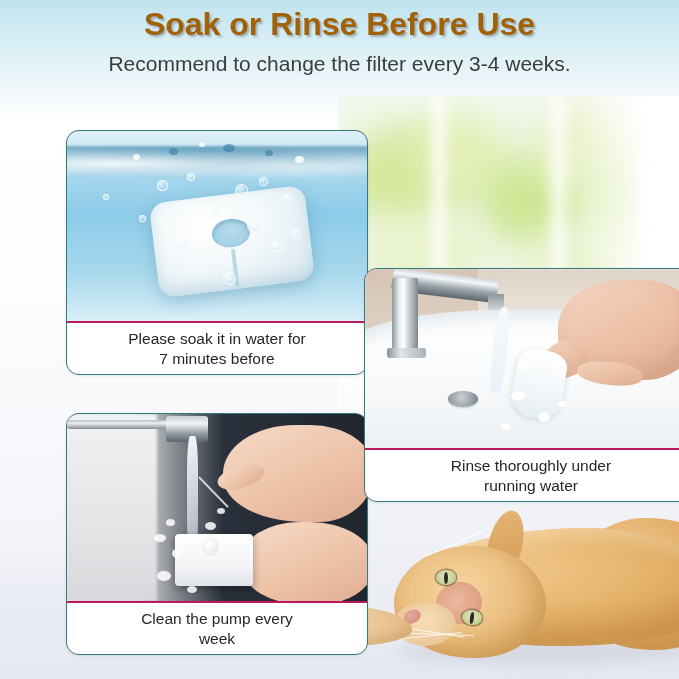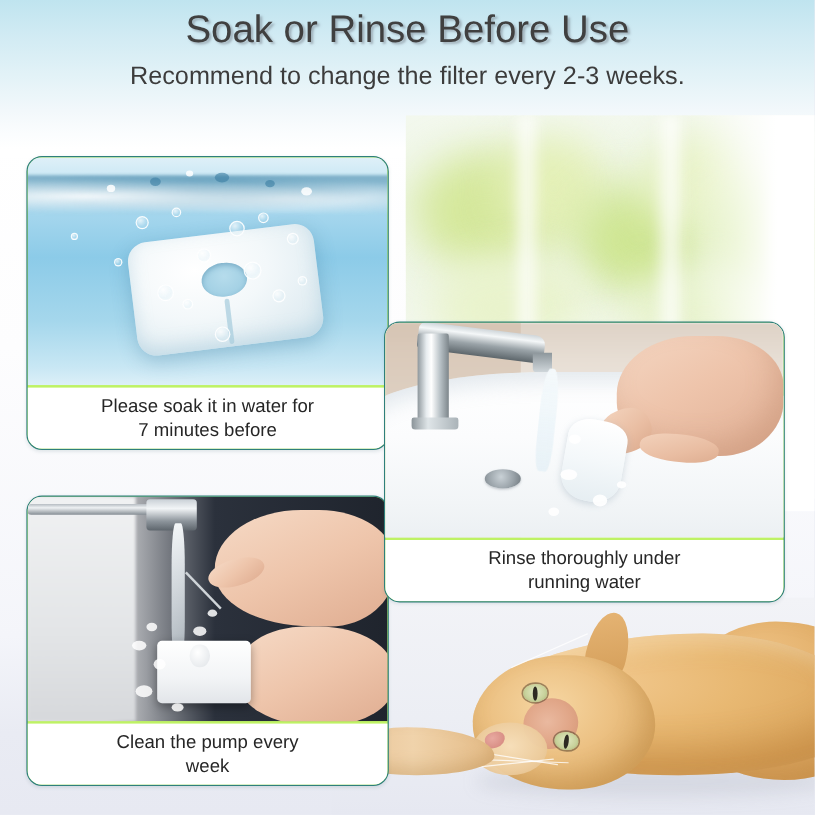--- a/index.html
+++ b/index.html
@@ -101,22 +101,22 @@
     width: 679px;
     height: 96px;
     text-align: center;
   }
   .title {
     position: absolute;
     left: 0;
     top: 6px;
     width: 679px;
     font-size: 32px;
-    font-weight: normal;
-    color: #404040;
+    font-weight: bold;
+    color: #a16207;
     letter-spacing: 0px;
     text-shadow: 2px 2px 2px rgba(120,130,140,.55);
     white-space: nowrap;
   }
   .subtitle {
     position: absolute;
     left: 0;
     top: 52px;
     width: 679px;
     font-size: 21px;
@@ -258,23 +258,24 @@
     border-radius: 50%;
     background: rgba(120,125,145,.16);
     filter: blur(7px);
   }
 
   
   .card {
     position: absolute;
     border: 1.6px solid #2e7f7c;
     border-radius: 13px;
-    background: #bef264;
+    background: #be185d;
     overflow: hidden;
     box-shadow: 0 1px 3px rgba(80,110,120,.14);
+    margin-left: 44px;
   }
   .card .photo {
     position: absolute;
     left: 0;
     top: 0;
     right: 0;
     overflow: hidden;
   }
   .card .caption {
     position: absolute;
@@ -615,21 +616,21 @@
       </div>
     <div class="cat-whisker" style="left:108px; top:126px; width:82px; transform:rotate(9deg);"></div>
     <div class="cat-whisker" style="left:108px; top:134px; width:90px; transform:rotate(2deg);"></div>
     <div class="cat-whisker" style="left:110px; top:142px; width:76px; transform:rotate(-6deg);"></div>
     <div class="cat-whisker" style="left:150px; top:58px;  width:70px; transform:rotate(-24deg);"></div>
     <div class="cat-paw"></div>
   </div>
 
   <div class="header">
     <div class="title">Soak or Rinse Before Use</div>
-    <div class="subtitle">Recommend to change the filter every 2-3 weeks.</div>
+    <div class="subtitle">Recommend to change the filter every 3-4 weeks.</div>
   </div>
 
   <div class="card" id="card-soak">
     <div class="photo">
       <div class="water-scene">
         <div class="water-surface"></div>
         <div class="splash-dark" style="left:34%; top:9%;  width:9px;  height:7px;"></div>
         <div class="splash-dark" style="left:52%; top:7%;  width:12px; height:8px;"></div>
         <div class="splash-dark" style="left:66%; top:10%; width:8px;  height:6px;"></div>
         <div class="splash" style="left:22%; top:12%; width:7px; height:6px;"></div>

